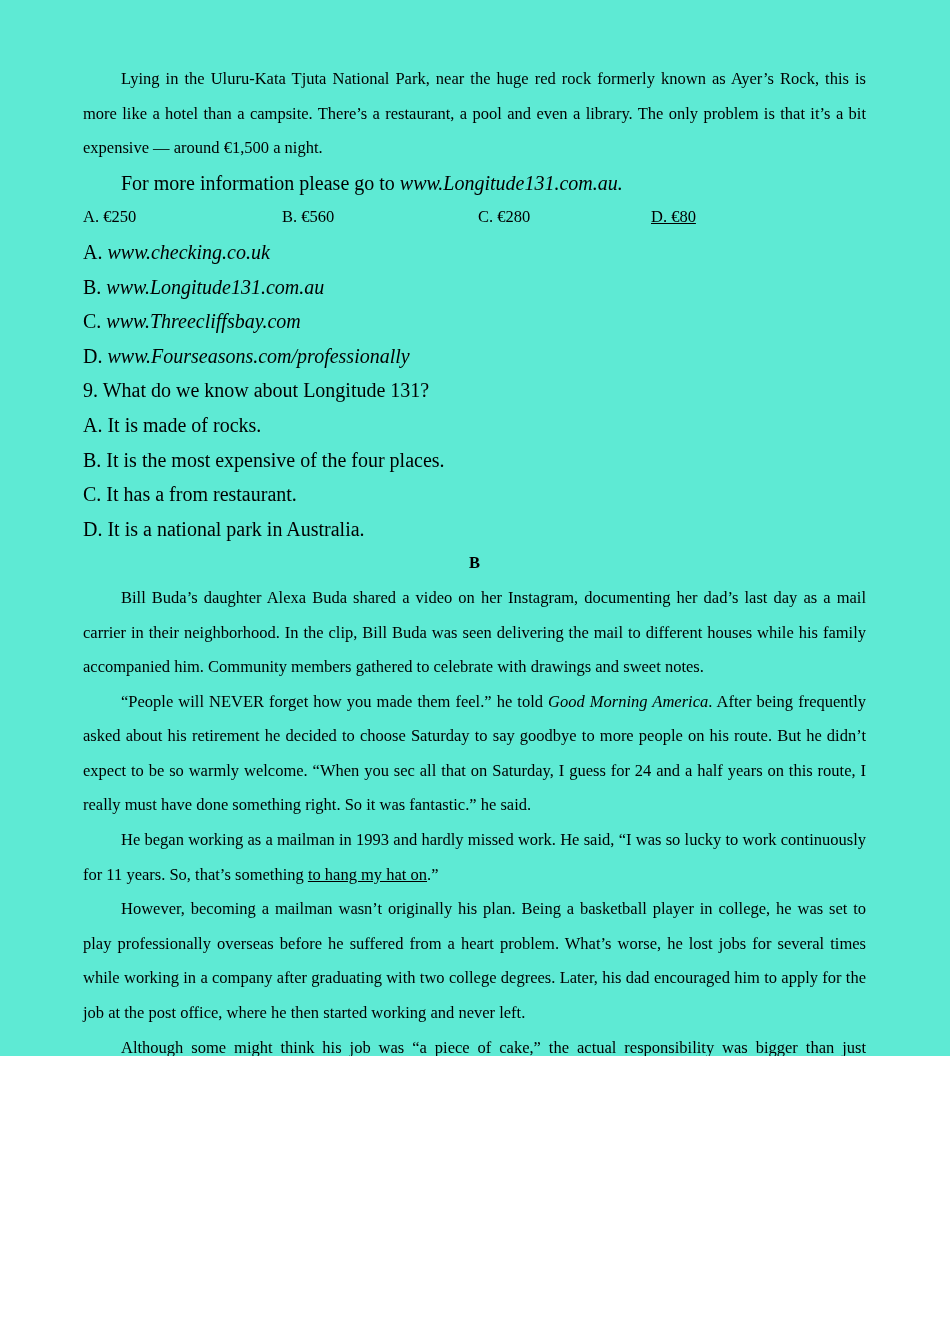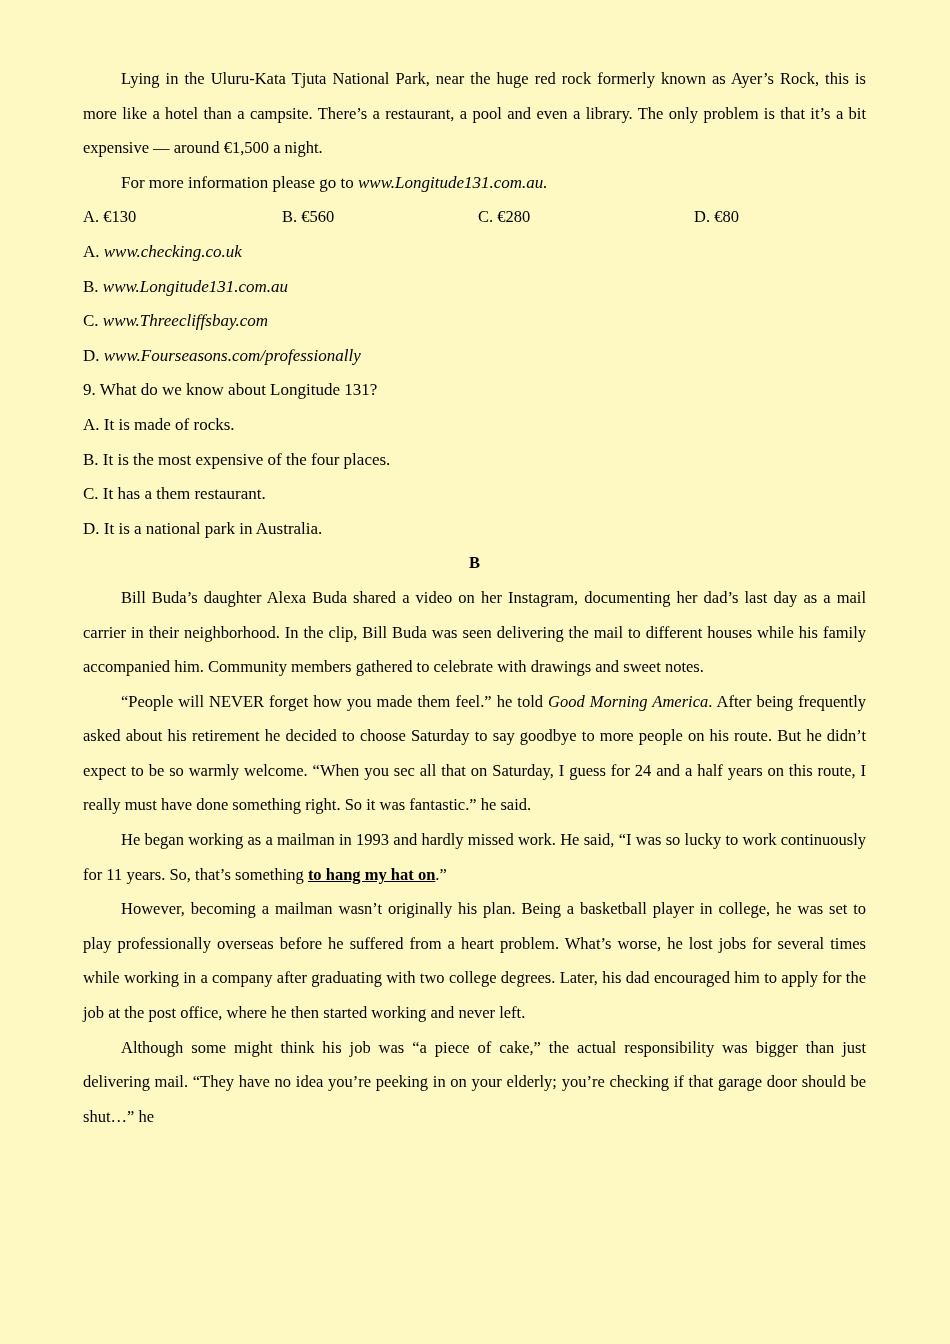--- a/index.html
+++ b/index.html
@@ -8,22 +8,22 @@
     padding: 0;
     background: #ffffff;
   }
   body {
     font-family: "Liberation Serif", "DejaVu Serif", serif;
     color: #000000;
   }
   .page {
     position: relative;
     width: 950px;
-    height: 1344px;
-    background: #fef9c3;
+    height: 1056px;
+    background: #5eead4;
     overflow: hidden;
     box-sizing: border-box;
   }
   .content {
     position: absolute;
     left: 83px;
     top: 62px;
     width: 783px;
   }
   .para {
@@ -32,21 +32,21 @@
     text-align: justify;
     text-justify: inter-word;
     margin: 0;
     text-indent: 38px;
     hyphens: none;
   }
   .para.last-line-left {
     text-align-last: left;
   }
   .line {
-    font-size: 17px;
+    font-size: 20px;
     line-height: 34.6px;
     margin: 0;
     text-align: left;
     white-space: pre-wrap;
   }
   .line.indented {
     text-indent: 38px;
   }
   .section-head {
     font-size: 16.5px;
@@ -64,51 +64,51 @@
     margin: 0;
   }
   .options-row .opt {
     position: absolute;
     top: 0;
     white-space: pre;
   }
   .opt-a { left: 0px; }
   .opt-b { left: 199px; }
   .opt-c { left: 395px; }
-  .opt-d { left: 611px; }
+  .opt-d { left: 568px; text-decoration: underline; }
   .it { font-style: italic; }
-  .bu { font-weight: bold; text-decoration: underline; }
+  .bu { font-weight: normal; text-decoration: underline; }
 </style>
 </head>
 <body>
 
 <div class="page">
   <div class="content">
 
     <p class="para" id="p1"><span>Lying in the Uluru-Kata Tjuta National Park, near the huge red rock formerly known as Ayer’s Rock, this is more like a hotel than a campsite. There’s a restaurant, a pool and even a library. The only problem is that it’s a bit expensive — around €1,500 a night.</span></p>
 
     <p class="line indented" id="p2"><span>For more information please go to </span><span class="it">www.Longitude131.com.au.</span></p>
 
 
     <div class="options-row">
-      <span class="opt opt-a">A. €130</span>
+      <span class="opt opt-a">A. €250</span>
       <span class="opt opt-b">B. €560</span>
       <span class="opt opt-c">C. €280</span>
       <span class="opt opt-d">D. €80</span>
     </div>
 
     <p class="line"><span>A. </span><span class="it">www.checking.co.uk</span></p>
     <p class="line"><span>B. </span><span class="it">www.Longitude131.com.au</span></p>
     <p class="line"><span>C. </span><span class="it">www.Threecliffsbay.com</span></p>
     <p class="line"><span>D. </span><span class="it">www.Fourseasons.com/professionally</span></p>
 
     <p class="line">9. What do we know about Longitude 131?</p>
     <p class="line"><span>A. </span><span>It is made of rocks.</span></p>
     <p class="line"><span>B. </span><span>It is the most expensive of the four places.</span></p>
-    <p class="line"><span>C. </span><span>It has a them restaurant.</span></p>
+    <p class="line"><span>C. </span><span>It has a from restaurant.</span></p>
     <p class="line"><span>D. </span><span>It is a national park in Australia.</span></p>
 
     <p class="section-head">B</p>
 
     <p class="para" id="b1"><span>Bill Buda’s daughter Alexa Buda shared a video on her Instagram, documenting her dad’s last day as a mail carrier in their neighborhood. In the clip, Bill Buda was seen delivering the mail to different houses while his family accompanied him. Community members gathered to celebrate with drawings and sweet notes.</span></p>
     <p class="para" id="b2"><span>“People will NEVER forget how you made them feel.” he told </span><span class="it">Good Morning America</span><span>. After being frequently asked about his retirement  he decided to choose Saturday to say goodbye to more people on his route. But he didn’t expect to be so warmly welcome. “When you sec all that on Saturday, I guess for 24 and a half years on this route, I really must have done something right. So it was fantastic.” he said.</span></p>
     <p class="para last-line-left" id="b3"><span>He began working as a mailman in 1993 and hardly missed work. He said, “I was so lucky to work continuously for 11 years. So, that’s something </span><span class="bu">to hang my hat on</span><span>.”</span></p>
     <p class="para" id="b4"><span>However, becoming a mailman wasn’t originally his plan. Being a basketball player in college, he was set to play professionally overseas before he suffered from a heart problem. What’s worse, he lost jobs for several times while working in a company after graduating with two college degrees. Later, his dad encouraged him to apply for the job at the post office, where he then started working and never left.</span></p>
     <p class="para last-line-left" id="b5"><span>Although some might think his job was “a piece of cake,” the actual responsibility was bigger than just delivering mail. “They have no idea you’re peeking in on your elderly; you’re checking if that garage door should be shut…” he</span></p>
 

